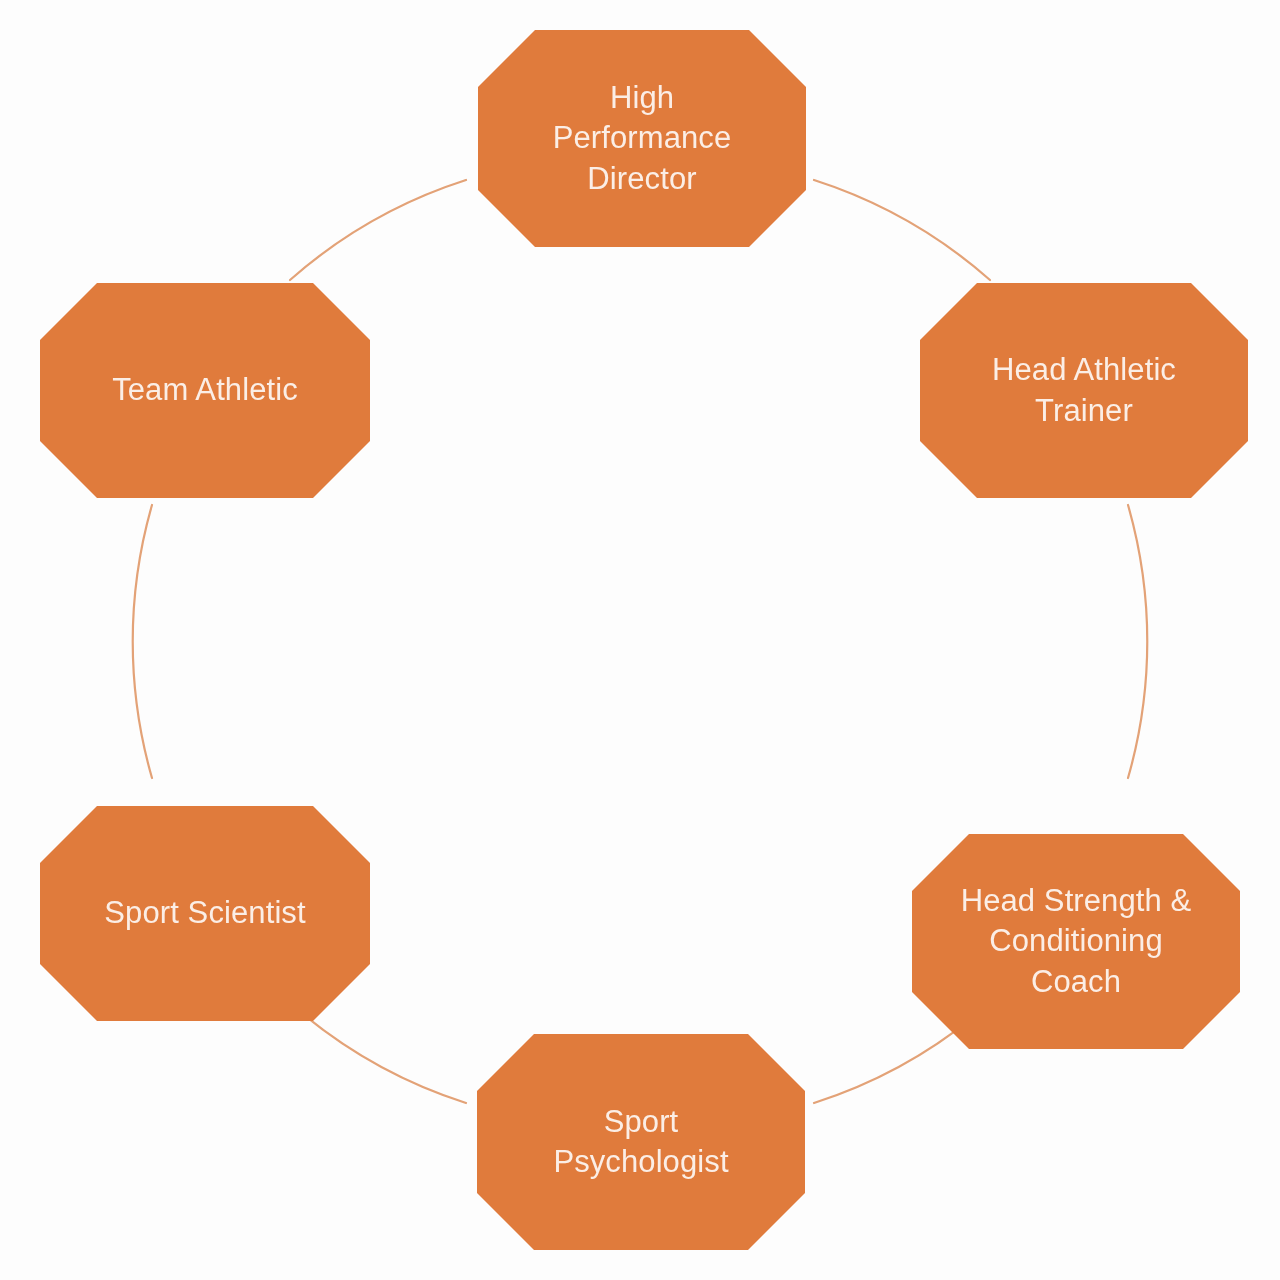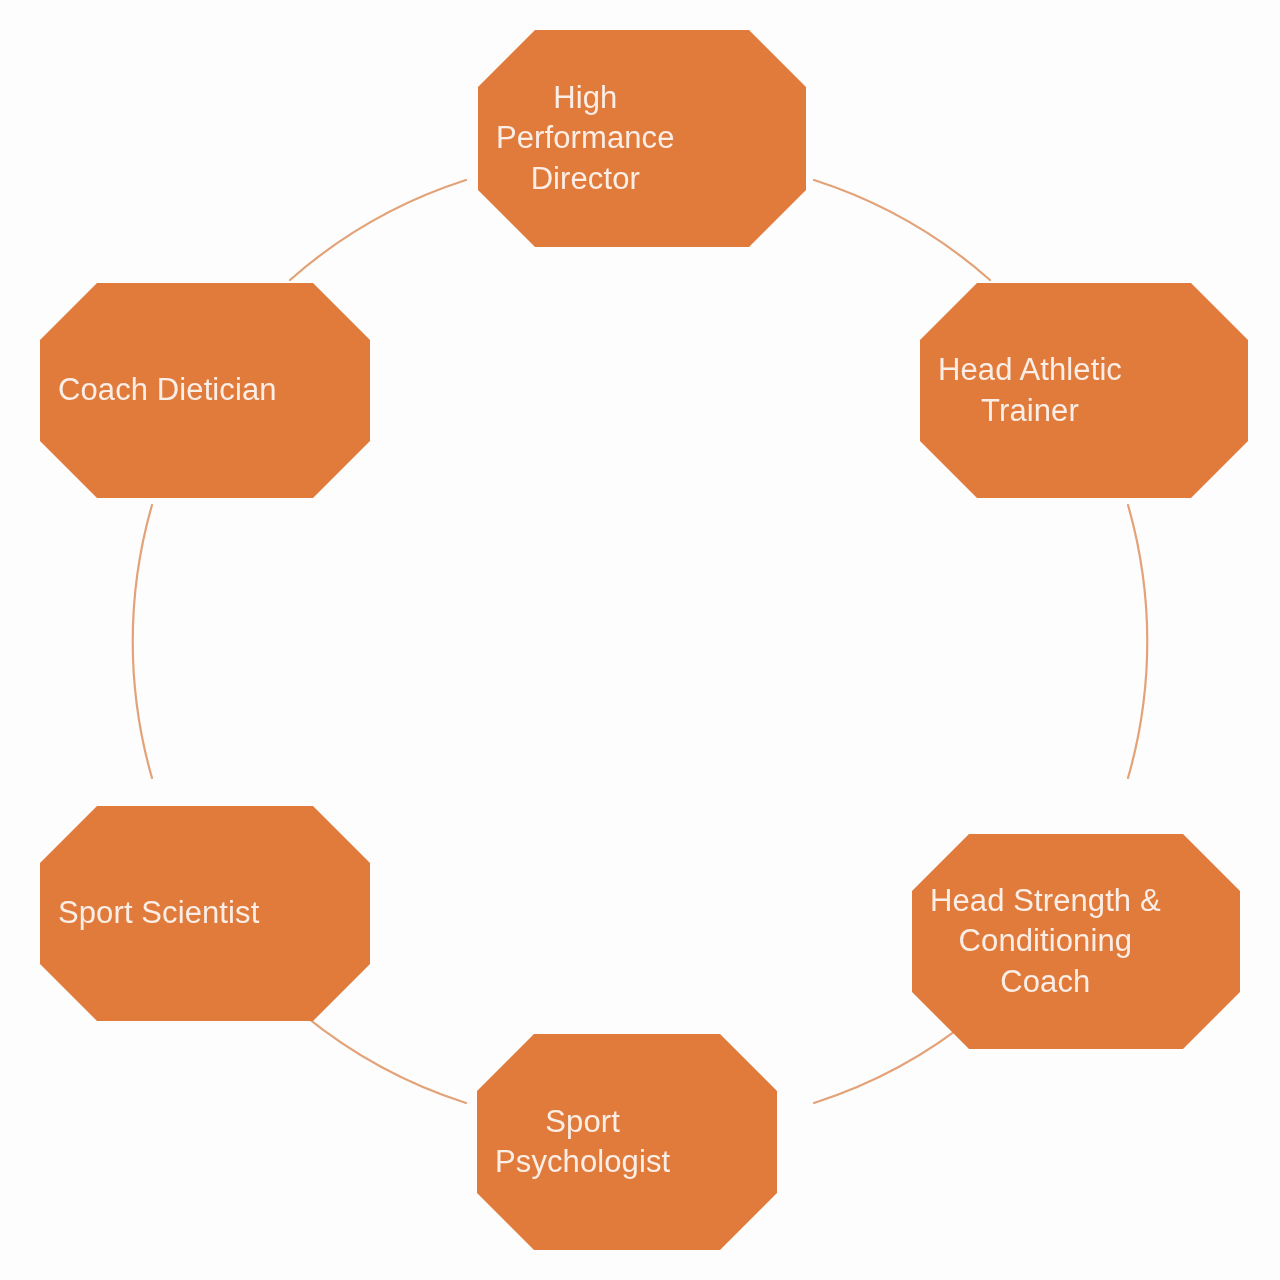--- a/index.html
+++ b/index.html
@@ -23,20 +23,21 @@
     position: absolute;
     left: 0;
     top: 0;
     width: 1280px;
     height: 1280px;
   }
   .node {
     position: absolute;
     display: flex;
     align-items: center;
+    justify-content: center;
     box-sizing: border-box;
     background: #e07b3c;
     -webkit-clip-path: polygon(
       57px 0,
       calc(100% - 57px) 0,
       100% 57px,
       100% calc(100% - 57px),
       calc(100% - 57px) 100%,
       57px 100%,
       0 calc(100% - 57px),
@@ -58,21 +59,21 @@
     text-align: center;
     padding: 0 18px;
     letter-spacing: 0.1px;
     font-weight: 400;
     white-space: pre-line;
   }
   
   #node-high-performance-director { left: 478px;  top: 30px;   width: 328px; height: 217px; }
   #node-head-athletic-trainer     { left: 912px;  top: 283px;  width: 328px; height: 215px; margin-left: 8px; }
   #node-head-strength-conditioning{ left: 912px;  top: 786px;  width: 328px; height: 215px; margin-top: 48px; }
-  #node-sport-psychologist        { left: 477px;  top: 1034px; width: 300px; height: 216px; }
+  #node-sport-psychologist        { left: 477px;  top: 1034px; width: 328px; height: 216px; }
   #node-sport-scientist           { left: 40px;   top: 786px;  width: 330px; height: 215px; margin-top: 20px; }
   #node-team-dietician            { left: 40px;   top: 283px;  width: 330px; height: 215px; }
 </style>
 </head>
 <body>
 
 <div id="diagram-canvas">
 
   <svg id="cycle-arc-layer" viewBox="0 0 1280 1280">
 
@@ -112,16 +113,16 @@
   <div class="node" id="node-sport-psychologist">
     <span class="node-label">Sport
 Psychologist</span>
   </div>
 
   <div class="node" id="node-sport-scientist">
     <span class="node-label">Sport Scientist</span>
   </div>
 
   <div class="node" id="node-team-dietician">
-    <span class="node-label">Coach Dietician</span>
+    <span class="node-label">Team Athletic</span>
   </div>
 
 </div>
 
 </body></html>

